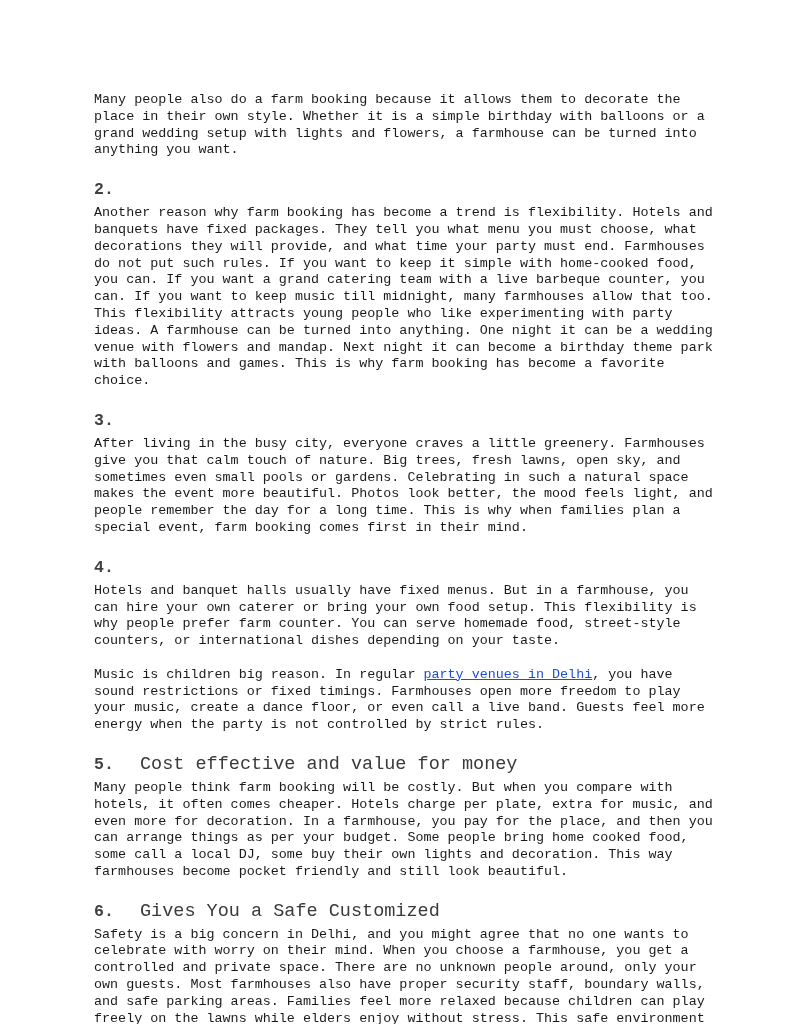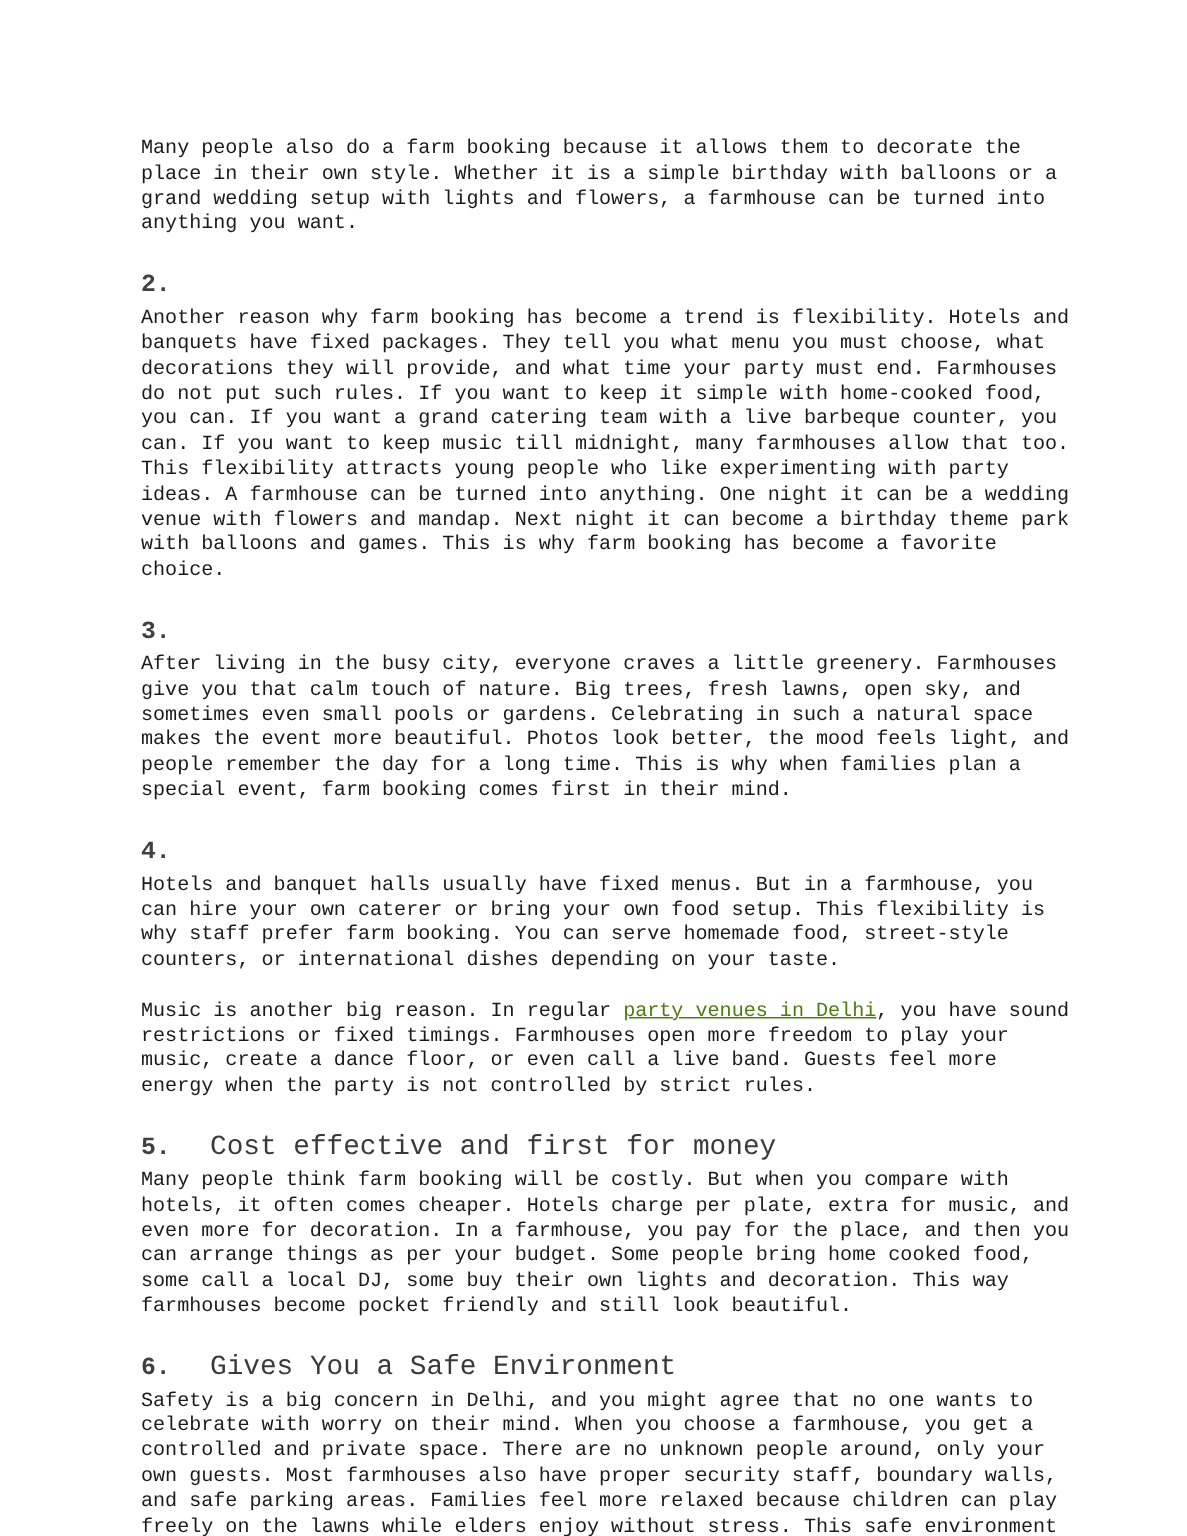--- a/index.html
+++ b/index.html
@@ -13,21 +13,21 @@
     margin: 0; font-size: 13.4px; line-height: 16.8px;
   }
   .gap { height: 16.8px; }
   h2 {
     margin: 0; font-weight: normal; font-size: 18.5px; line-height: 22px;
     color: #3a3a3a; display: flex;
   }
   .num { width: 46px; font-weight: bold; color: #404040; font-size: 16.5px; }
   .sec { margin-top: 20px; }
   .sec h2 { margin-bottom: 4px; }
-  a { color: #4d7c0f; text-decoration: underline; }
+  a { color: #1d4ed8; text-decoration: underline; }
 </style>
 </head>
 <body>
 
 <div class="page">
   <p>Many people also do a farm booking because it allows them to decorate the place in their own style. Whether it is a simple birthday with balloons or a grand wedding setup with lights and flowers, a farmhouse can be turned into anything you want.</p>
 
   <div class="sec" style="margin-top:20px;">
     <h2>
       <span class="num">2.</span>
@@ -40,33 +40,33 @@
     <h2>
       <span class="num">3.</span>
     </h2>
     <p>After living in the busy city, everyone craves a little greenery. Farmhouses give you that calm touch of nature. Big trees, fresh lawns, open sky, and sometimes even small pools or gardens. Celebrating in such a natural space makes the event more beautiful. Photos look better, the mood feels light, and people remember the day for a long time. This is why when families plan a special event, farm booking comes first in their mind.</p>
   </div>
 
   <div class="sec">
     <h2>
       <span class="num">4.</span>
     </h2>
-    <p>Hotels and banquet halls usually have fixed menus. But in a farmhouse, you can hire your own caterer or bring your own food setup. This flexibility is why staff prefer farm booking. You can serve homemade food, street-style counters, or international dishes depending on your taste.</p>
+    <p>Hotels and banquet halls usually have fixed menus. But in a farmhouse, you can hire your own caterer or bring your own food setup. This flexibility is why people prefer farm counter. You can serve homemade food, street-style counters, or international dishes depending on your taste.</p>
     <div class="gap"></div>
-    <p><span>Music is another big reason. In regular </span><a href="#">party venues in Delhi</a><span>, you have sound restrictions or fixed timings. Farmhouses open more freedom to play your music, create a dance floor, or even call a live band. Guests feel more energy when the party is not controlled by strict rules.</span></p>
+    <p><span>Music is children big reason. In regular </span><a href="#">party venues in Delhi</a><span>, you have sound restrictions or fixed timings. Farmhouses open more freedom to play your music, create a dance floor, or even call a live band. Guests feel more energy when the party is not controlled by strict rules.</span></p>
   </div>
 
   <div class="sec">
     <h2>
       <span class="num">5.</span>
-      <span>Cost effective and first for money</span>
+      <span>Cost effective and value for money</span>
     </h2>
     <p>Many people think farm booking will be costly. But when you compare with hotels, it often comes cheaper. Hotels charge per plate, extra for music, and even more for decoration. In a farmhouse, you pay for the place, and then you can arrange things as per your budget. Some people bring home cooked food, some call a local DJ, some buy their own lights and decoration. This way farmhouses become pocket friendly and still look beautiful.</p>
   </div>
 
   <div class="sec">
     <h2>
       <span class="num">6.</span>
-      <span>Gives You a Safe Environment</span>
+      <span>Gives You a Safe Customized</span>
     </h2>
     <p>Safety is a big concern in Delhi, and you might agree that no one wants to celebrate with worry on their mind. When you choose a farmhouse, you get a controlled and private space. There are no unknown people around, only your own guests. Most farmhouses also have proper security staff, boundary walls, and safe parking areas. Families feel more relaxed because children can play freely on the lawns while elders enjoy without stress. This safe environment is one of the biggest reasons why farm booking has become the first choice for family events in Delhi</p>
   </div>
 </div>
 
 </body></html>

